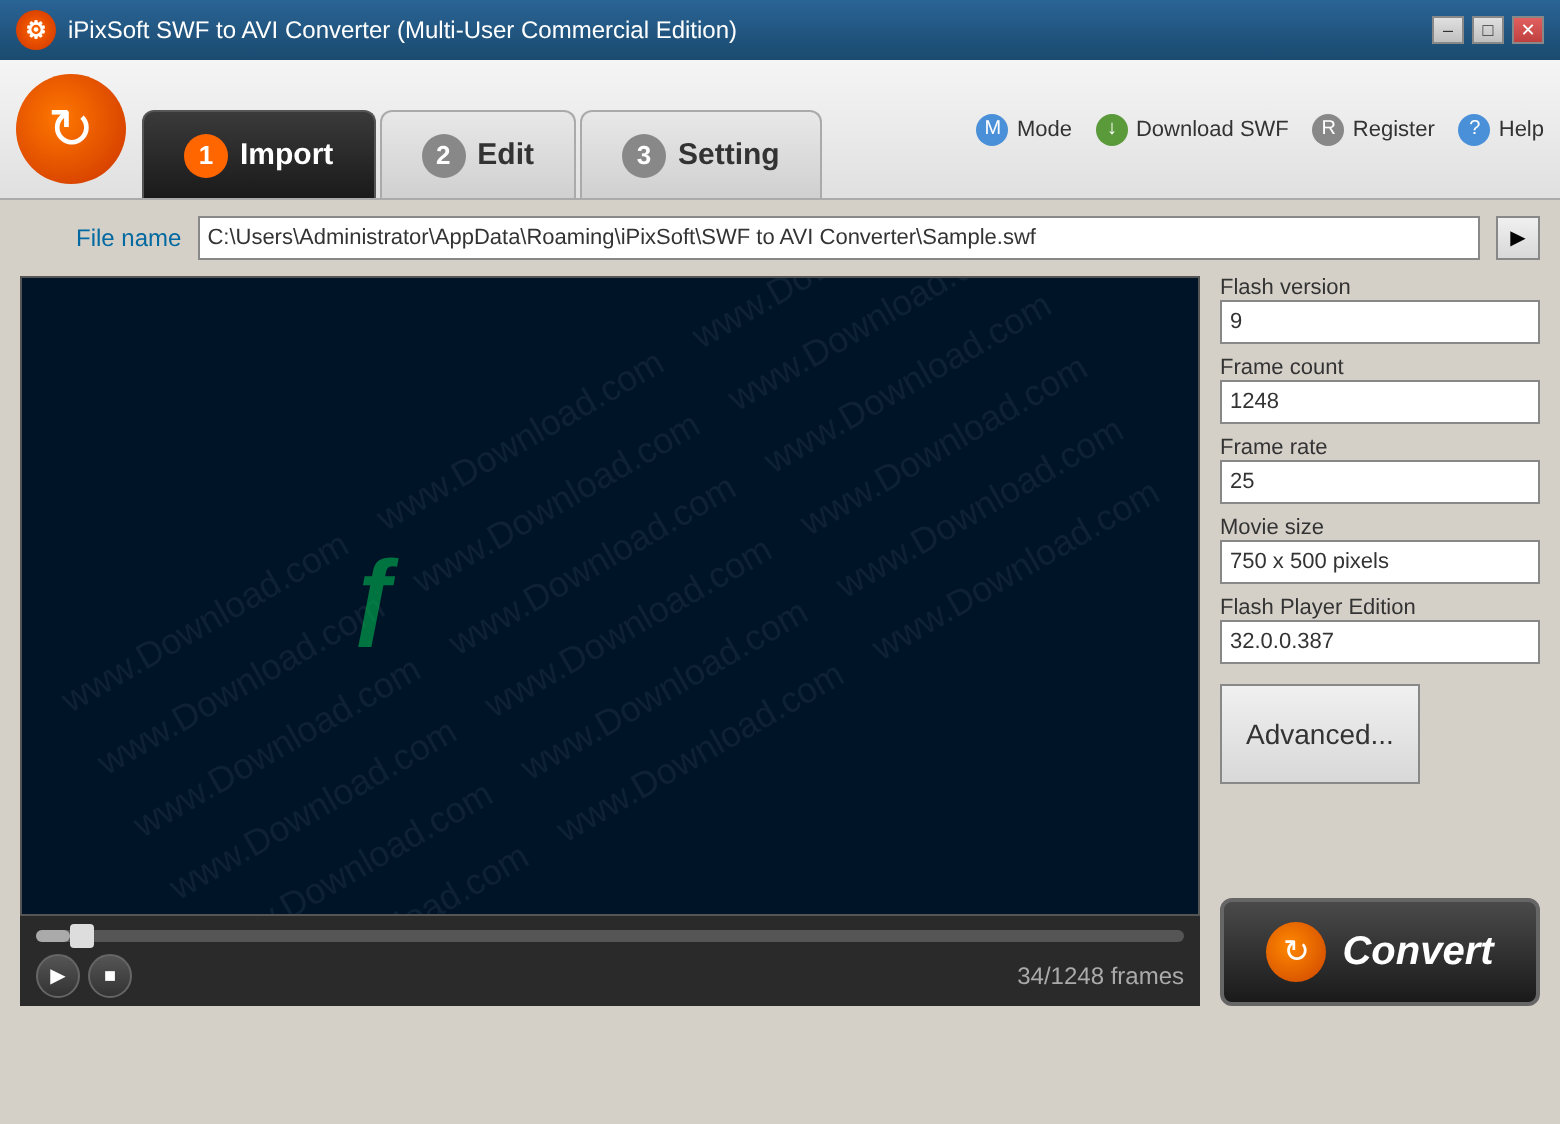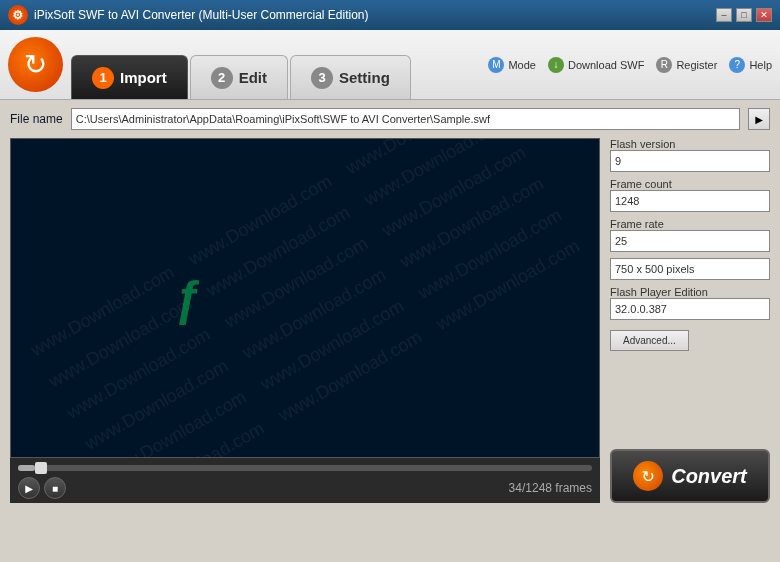--- a/index.html
+++ b/index.html
@@ -165,22 +165,23 @@
 
     
     .file-row {
       display: flex;
       align-items: center;
       gap: 8px;
       margin-bottom: 8px;
     }
     .file-label {
       font-size: 12px;
-      color: #0f172a;
+      color: #0369a1;
       white-space: nowrap;
+      margin-left: 28px;
     }
     .file-input {
       flex: 1;
       height: 22px;
       border: 1px solid #888;
       background: white;
       padding: 2px 4px;
       font-size: 11px;
       color: #333;
       outline: none;
@@ -331,25 +332,25 @@
       border: 1px solid #888;
       background: white;
       padding: 2px 4px;
       font-size: 11px;
       color: #333;
       outline: none;
       width: 100%;
     }
     .advanced-btn {
       margin-top: 4px;
-      padding: 4px 12px;
+      padding: 16px 12px;
       background: linear-gradient(to bottom, #f0f0f0, #d8d8d8);
       border: 1px solid #888;
       cursor: pointer;
-      font-size: 10px;
+      font-size: 14px;
       color: #333;
       align-self: flex-start;
     }
 
     
     .convert-btn {
       margin-top: auto;
       background: linear-gradient(to bottom, #4a4a4a, #1a1a1a);
       border: 2px solid #666;
       border-radius: 6px;
@@ -494,20 +495,21 @@
       </div>
       <div class="field-group">
         <span class="field-label">Frame count</span>
         <input class="field-input" type="text" value="1248" style="">
       </div>
       <div class="field-group">
         <span class="field-label">Frame rate</span>
         <input class="field-input" type="text" value="25" style="">
       </div>
       <div class="field-group">
+        <span class="field-label">Movie size</span>
         <input class="field-input" type="text" value="750 x 500 pixels" style="">
       </div>
       <div class="field-group">
         <span class="field-label">Flash Player Edition</span>
         <input class="field-input" type="text" value="32.0.0.387" style="">
       </div>
       <button class="advanced-btn">Advanced...</button>
       <div style="flex:1"></div>
       <button class="convert-btn">
         <div class="convert-btn-icon">↻</div>

